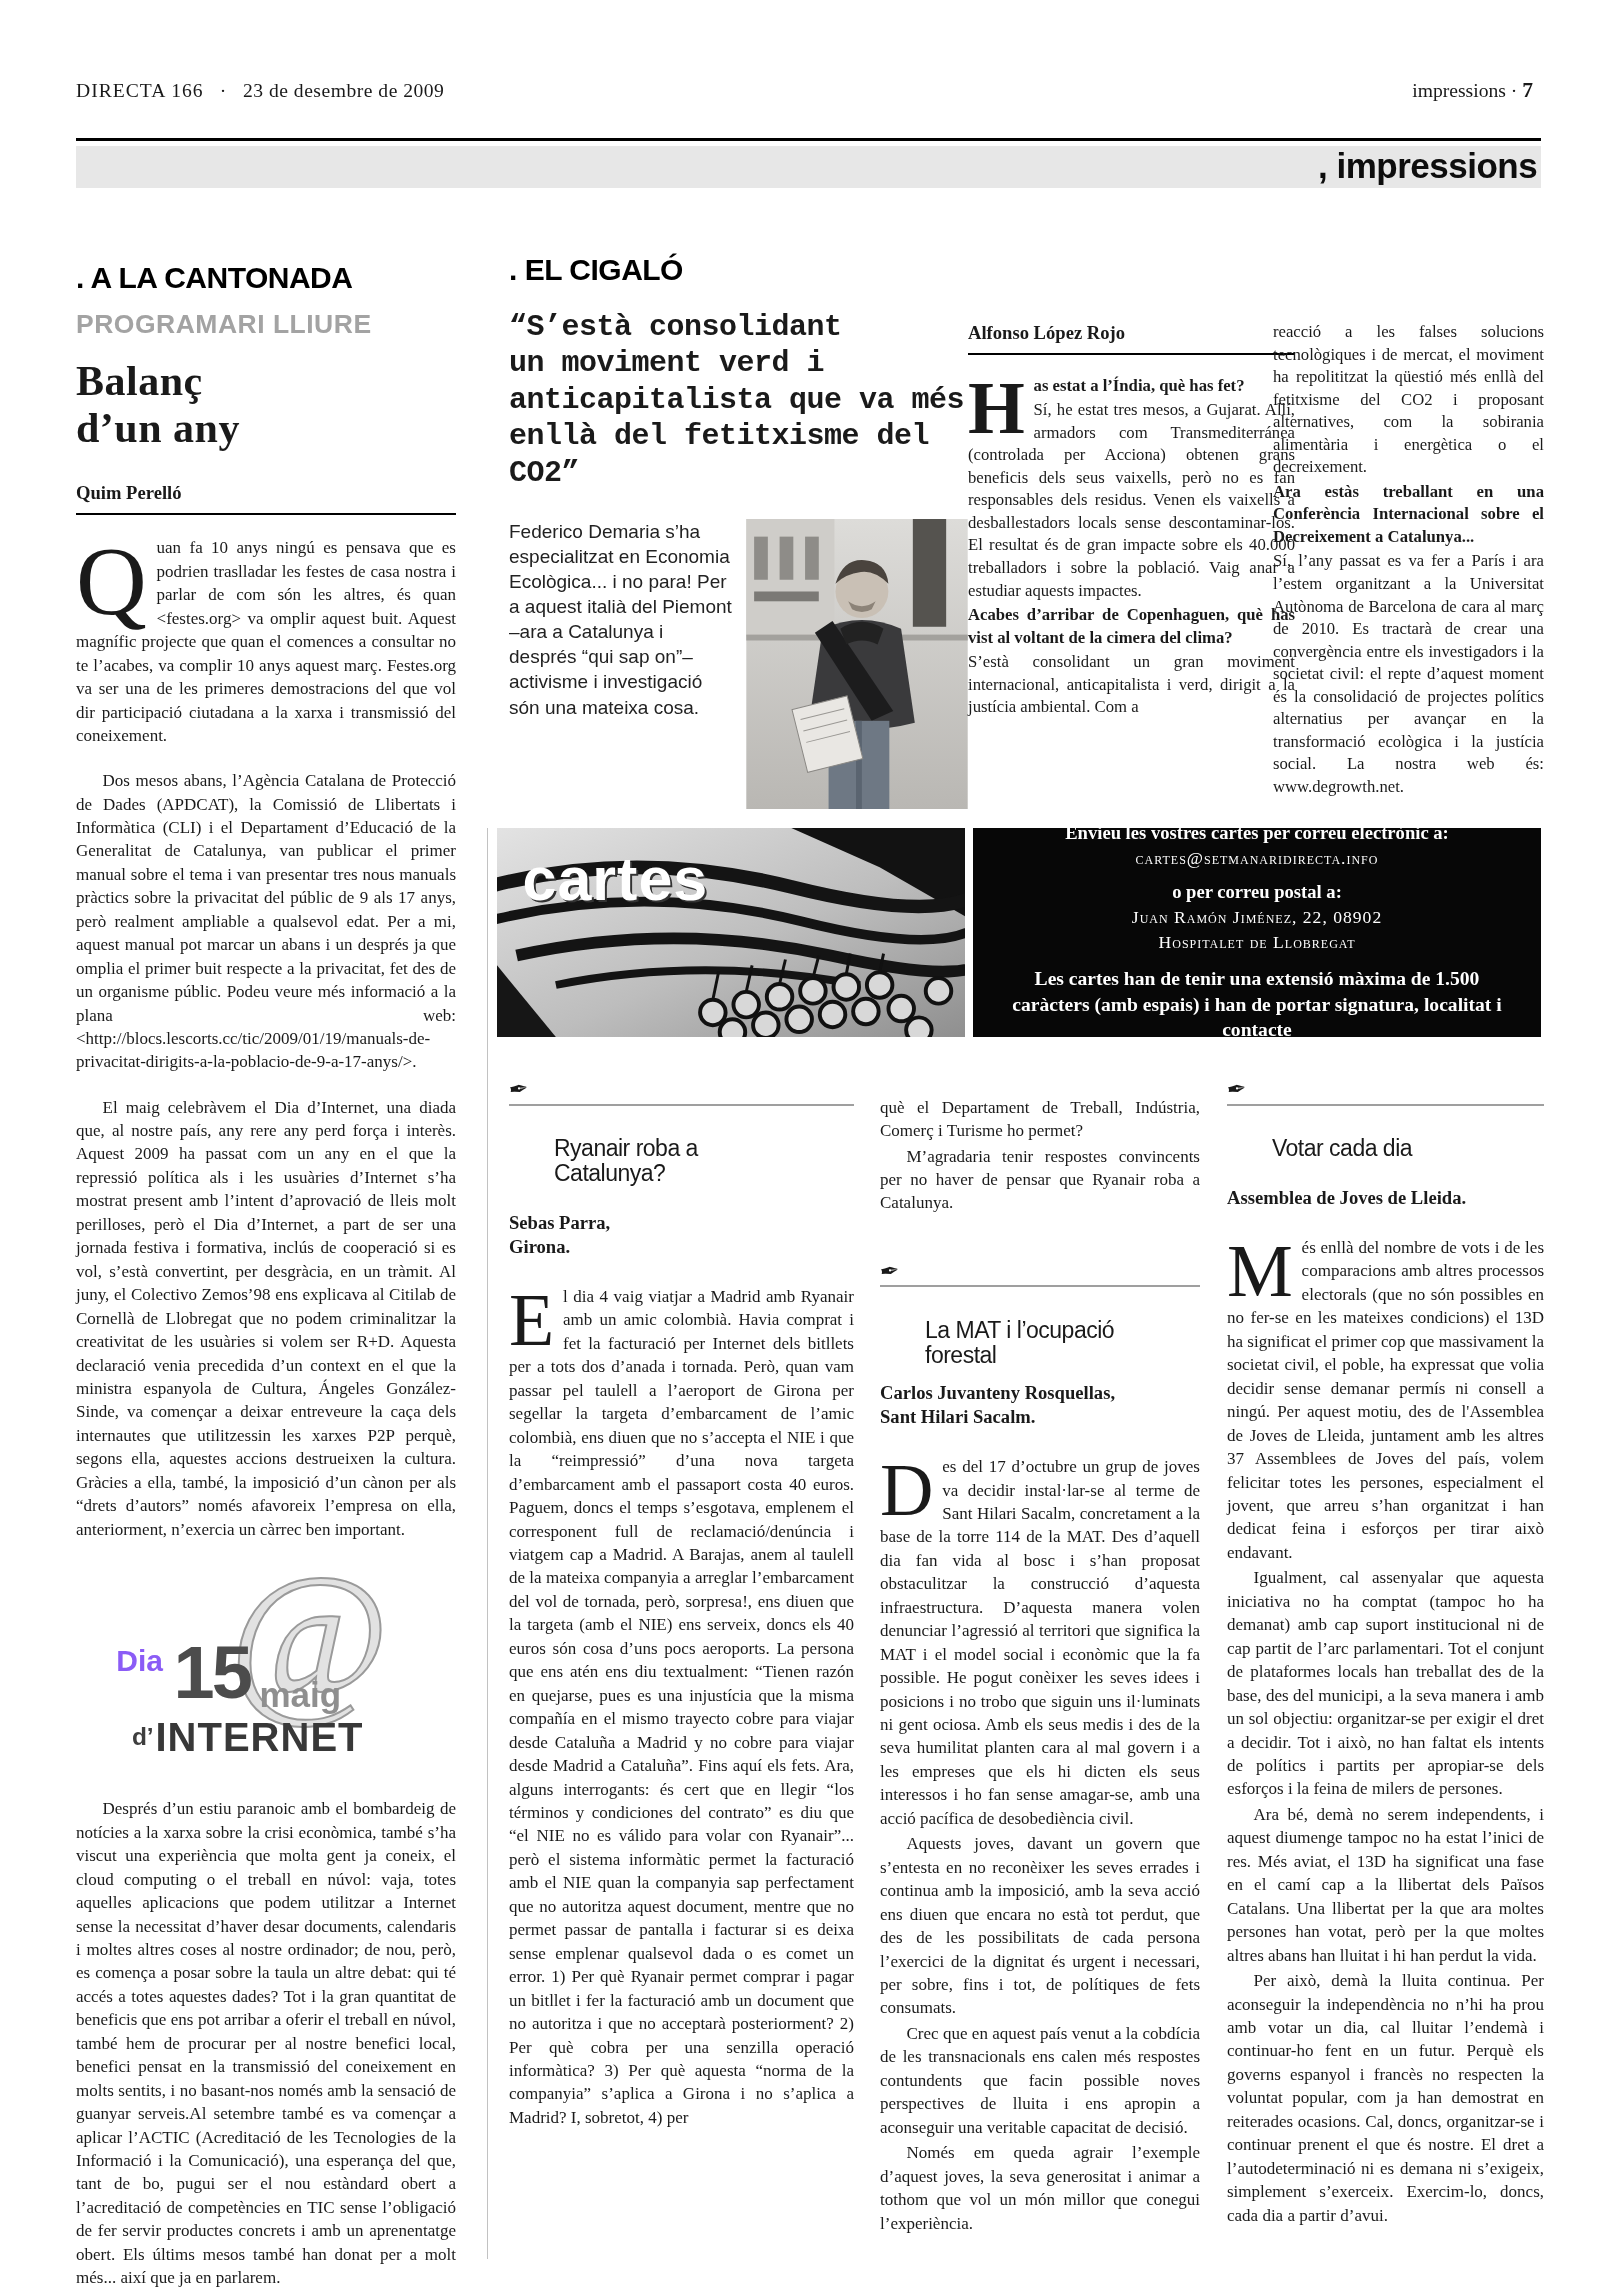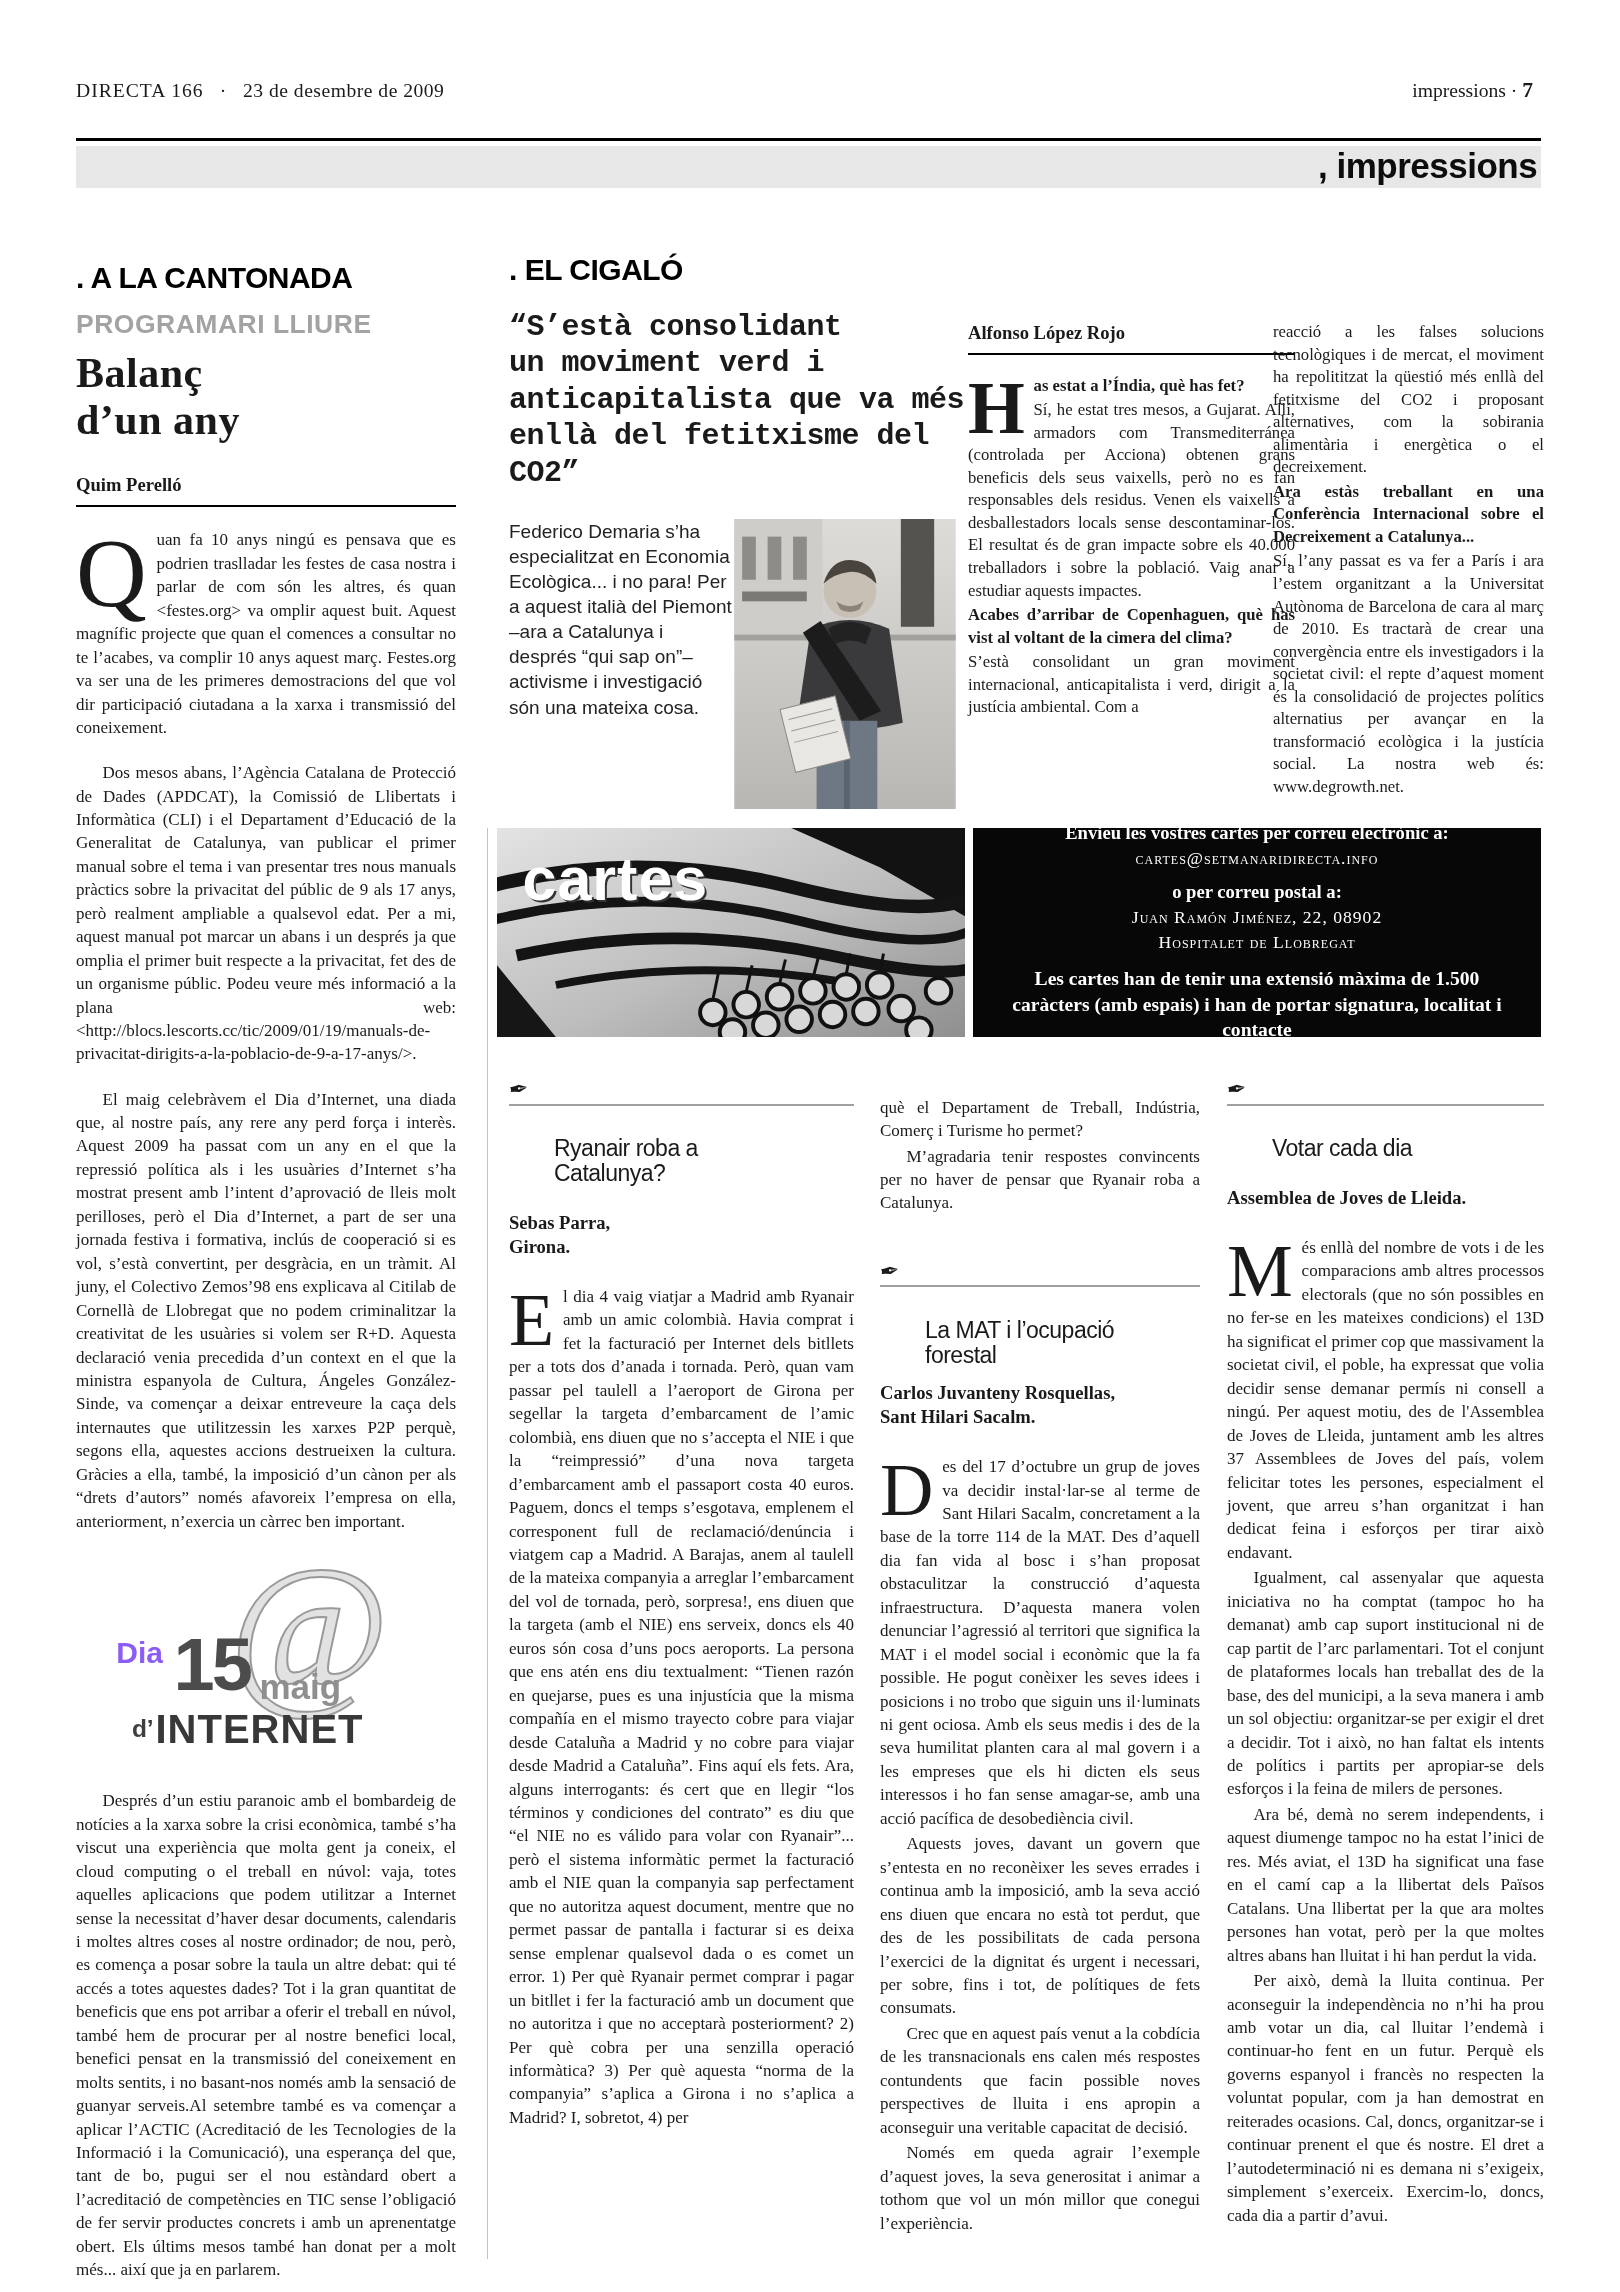--- a/index.html
+++ b/index.html
@@ -14,21 +14,21 @@
   #masthead-right{position:absolute;right:87px;top:78px;font-size:19.6px;text-align:center;}
   #masthead-right .pageno{font-weight:bold;font-size:21.6px;}
   #masthead-rule{position:absolute;left:76px;top:138px;width:1465px;height:2.9px;background:#000;}
   #section-band{position:absolute;left:76px;top:146px;width:1465px;height:42px;background:#e7e7e7;}
   #section-band .banner{position:absolute;right:3.9px;bottom:2px;font-weight:bold;font-size:35px;
         letter-spacing:-0.5px;color:#0d0d0d;}
 
   
   .kicker{font-family:"Liberation Sans", sans-serif;font-weight:bold;font-size:30px;letter-spacing:-0.5px;color:#000;}
   .topic{font-family:"Liberation Sans", sans-serif;font-weight:bold;font-size:26.5px;color:#a3a3a3;letter-spacing:0.5px;margin-top:13.7px;}
-  .big-serif-title{font-size:42px;line-height:1.12;font-weight:bold;letter-spacing:0.5px;white-space:pre-line;margin-top:10px;}
+  .big-serif-title{font-size:42px;line-height:1.12;font-weight:bold;letter-spacing:0.5px;white-space:pre-line;margin-top:18px;}
   .byline{font-weight:bold;font-size:18.6px;line-height:1.25;}
   .byline-rule{height:2px;background:#000;margin-top:8.8px;}
   .bodytext{font-size:17px;line-height:1.38;text-align:justify;}
   .bodytext p{margin:0;}
   .bodytext p.ind{text-indent:26.5px;}
   .bodytext p + p{margin-top:2px;}
   .parabreak{margin-top:21.6px !important;}
   .dropcap::first-letter{float:left;font-size:74px;line-height:.76;padding:6.9px 8.8px 0 0;}
   .dropcap-q::first-letter{float:left;font-size:98px;line-height:.72;padding:9.8px 9.8px 0 0;}
   .q{font-weight:bold;}
@@ -36,21 +36,21 @@
 
   
   #col-cantonada{position:absolute;left:76px;top:261px;width:380px;}
   #col-cantonada .bodytext{margin-top:21.6px;}
 
   #col-cigalo{position:absolute;left:509px;top:253px;width:459px;}
   #cigalo-headline{font-family:Liberation Mono, monospace;font-weight:bold;font-size:30px;
         line-height:1.22;letter-spacing:-0.5px;white-space:pre-line;margin-top:21.6px;}
   #cigalo-lead-row{display:flex;margin-top:27.4px;}
   #cigalo-standfirst{width:225px;font-family:"Liberation Sans", sans-serif;font-size:19px;
-        line-height:1.32;color:#222;padding-right:0;}
+        line-height:1.32;color:#222;padding-right:12px;}
   #interview-photo{width:222px;height:290px;flex:none;}
 
   #col-int1{position:absolute;left:968px;top:321px;width:327px;}
   #col-int1 .bodytext, #col-int2 .bodytext{font-size:16.7px;line-height:1.35;}
   #col-int1 .byline-rule{margin-bottom:19.6px;}
   #col-int2{position:absolute;left:1273px;top:321px;width:271px;}
   #col-int2 .bodytext{margin-top:0;}
 
   
   #cartes-band{position:absolute;left:497px;top:828px;width:1045px;height:209px;}

